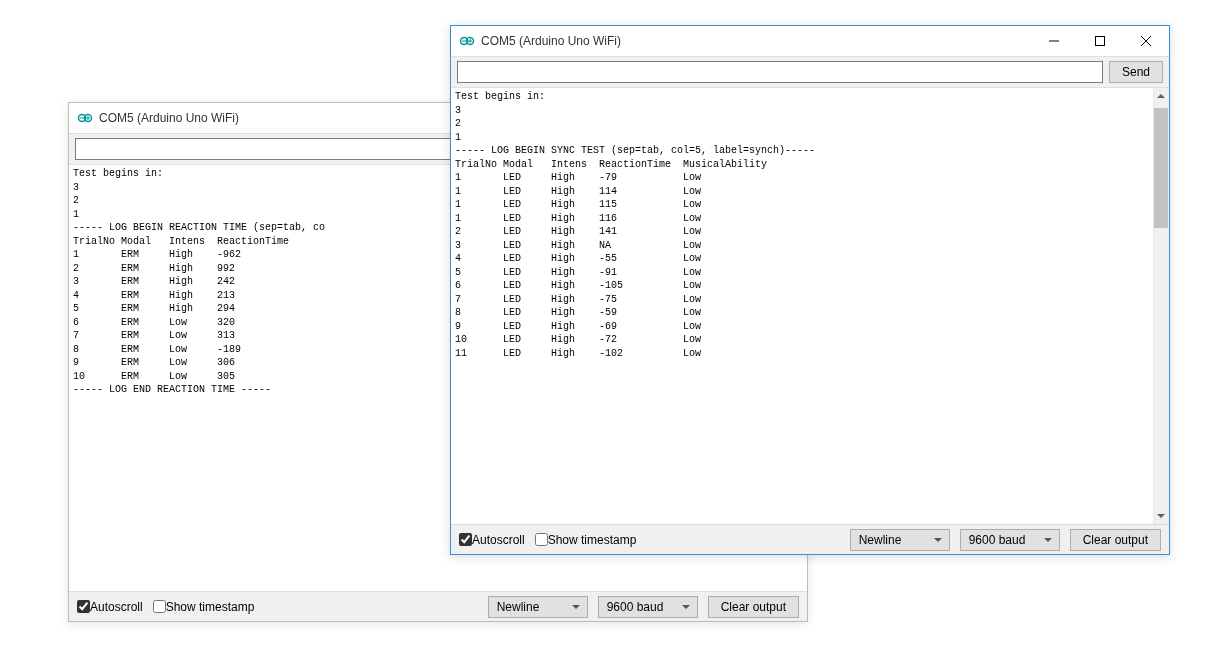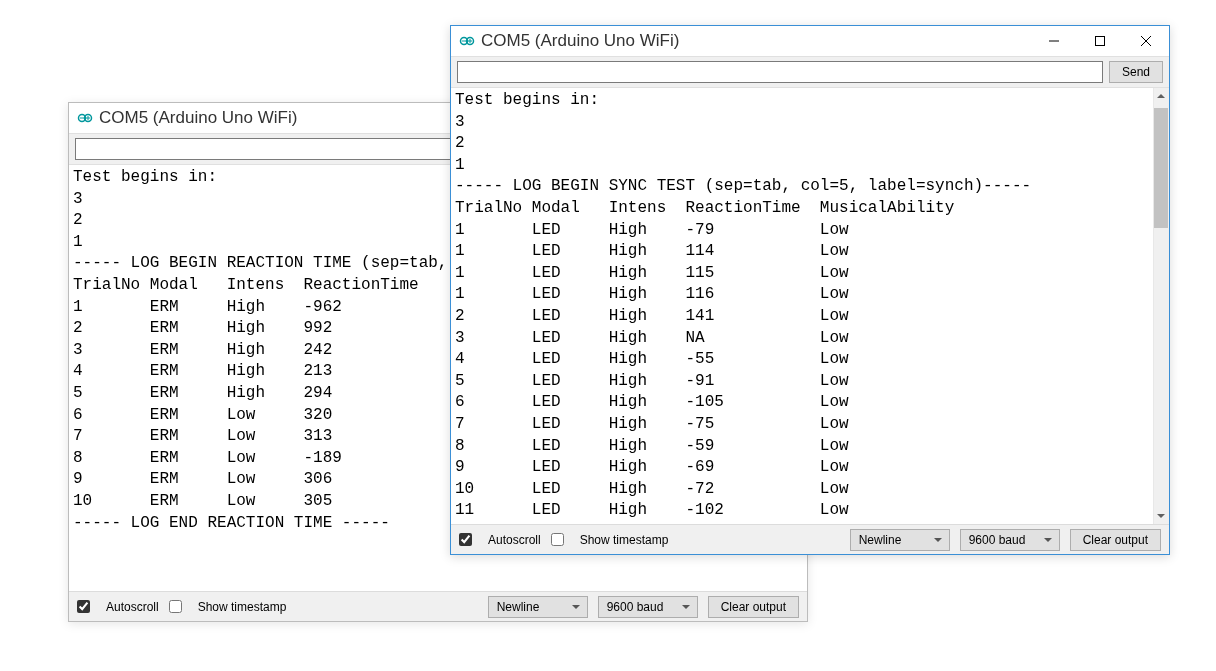--- a/index.html
+++ b/index.html
@@ -37,21 +37,21 @@
     width: 720px;
     height: 530px;
     z-index: 2;
   }
   .titlebar {
     height: 30px;
     display: flex;
     align-items: center;
     padding: 0 0 0 8px;
     background: #fff;
-    font-size: 17px;
+    font-size: 12px;
     color: #333;
   }
   .titlebar .icon {
     width: 16px; height: 16px; margin-right: 6px;
     display: inline-flex; align-items: center; justify-content: center;
   }
   .titlebar .title { flex: 0 0 auto; }
   .titlebar .spacer { flex: 1; }
   .winbtn {
     width: 46px; height: 30px;
@@ -82,40 +82,40 @@
     font-size: 12px;
     display: inline-flex;
     align-items: center;
     cursor: default;
   }
   .console {
     flex: 1;
     overflow: auto;
     padding: 2px 4px;
     font-family: Consolas, "Courier New", monospace;
-    font-size: 16px;
+    font-size: 10px;
     line-height: 1.35;
     white-space: pre;
     color: #000;
     background: #fff;
     position: relative;
   }
   .bottombar {
     height: 30px;
     display: flex;
     align-items: center;
     gap: 10px;
     padding: 0 8px;
     background: #f0f0f0;
     border-top: 1px solid #dcdcdc;
     font-size: 12px;
   }
   .bottombar .grow { flex: 1; }
   .check {
-    display: inline-flex; align-items: center; gap: 16px;
+    display: inline-flex; align-items: center; gap: 0;
   }
   .check input { width: 13px; height: 13px; margin:0; accent-color:#333; }
   .select {
     height: 22px;
     border: 1px solid #adadad;
     background: #e1e1e1;
     padding: 0 8px 0 8px;
     font-size: 12px;
     display: inline-flex;
     align-items: center;

